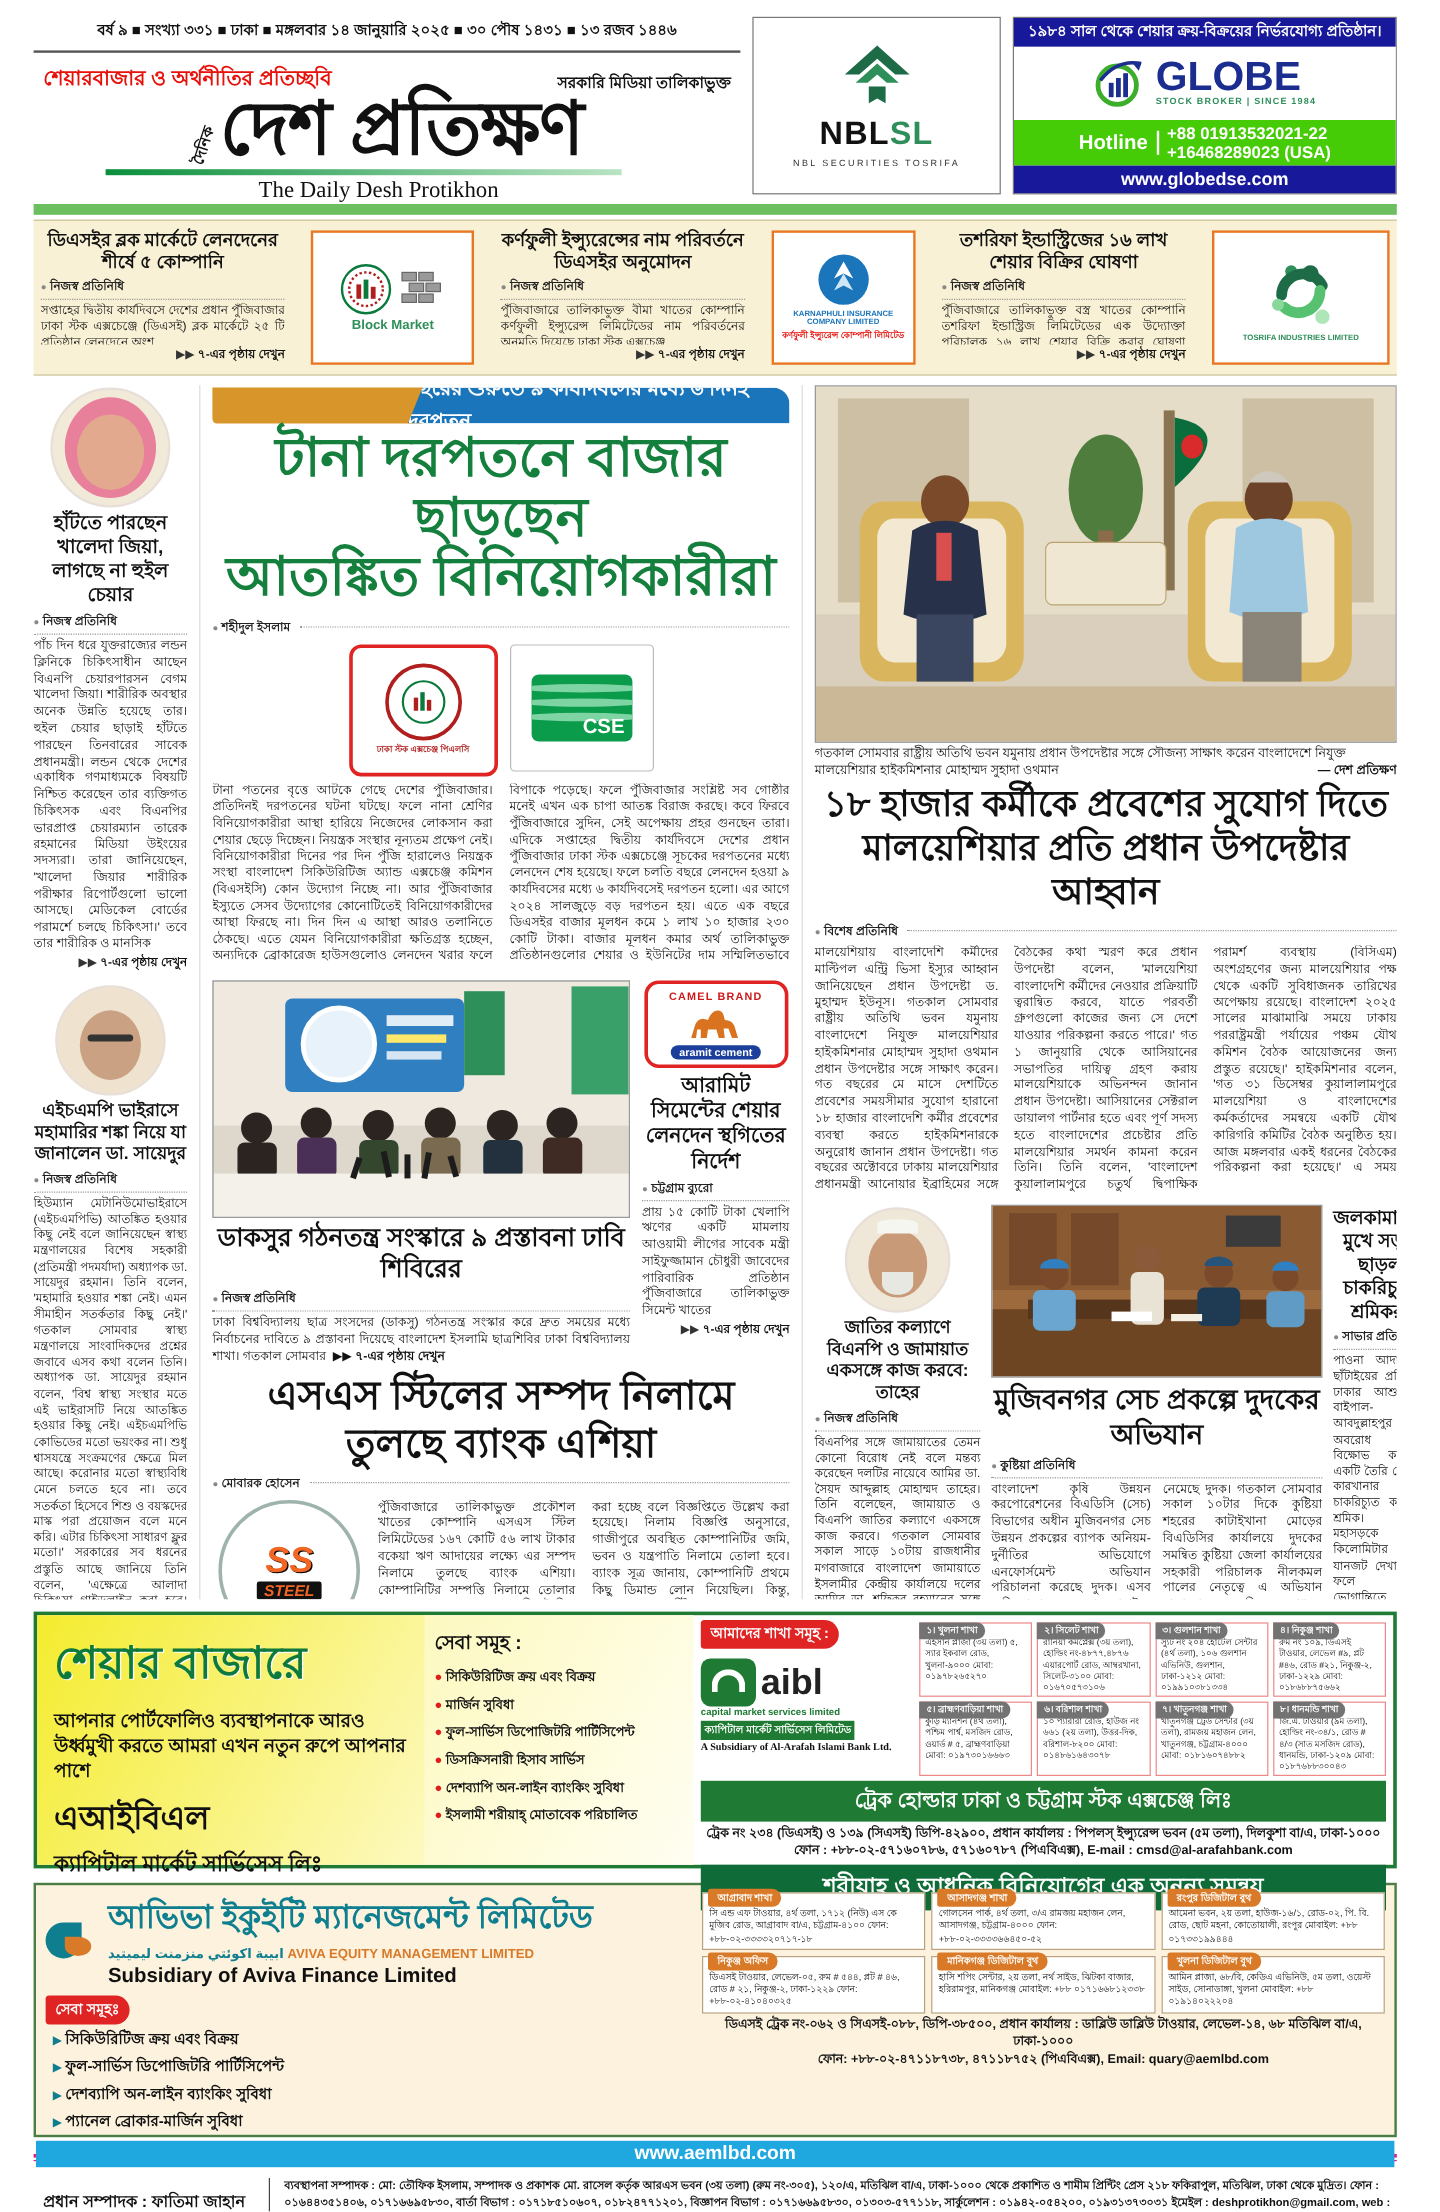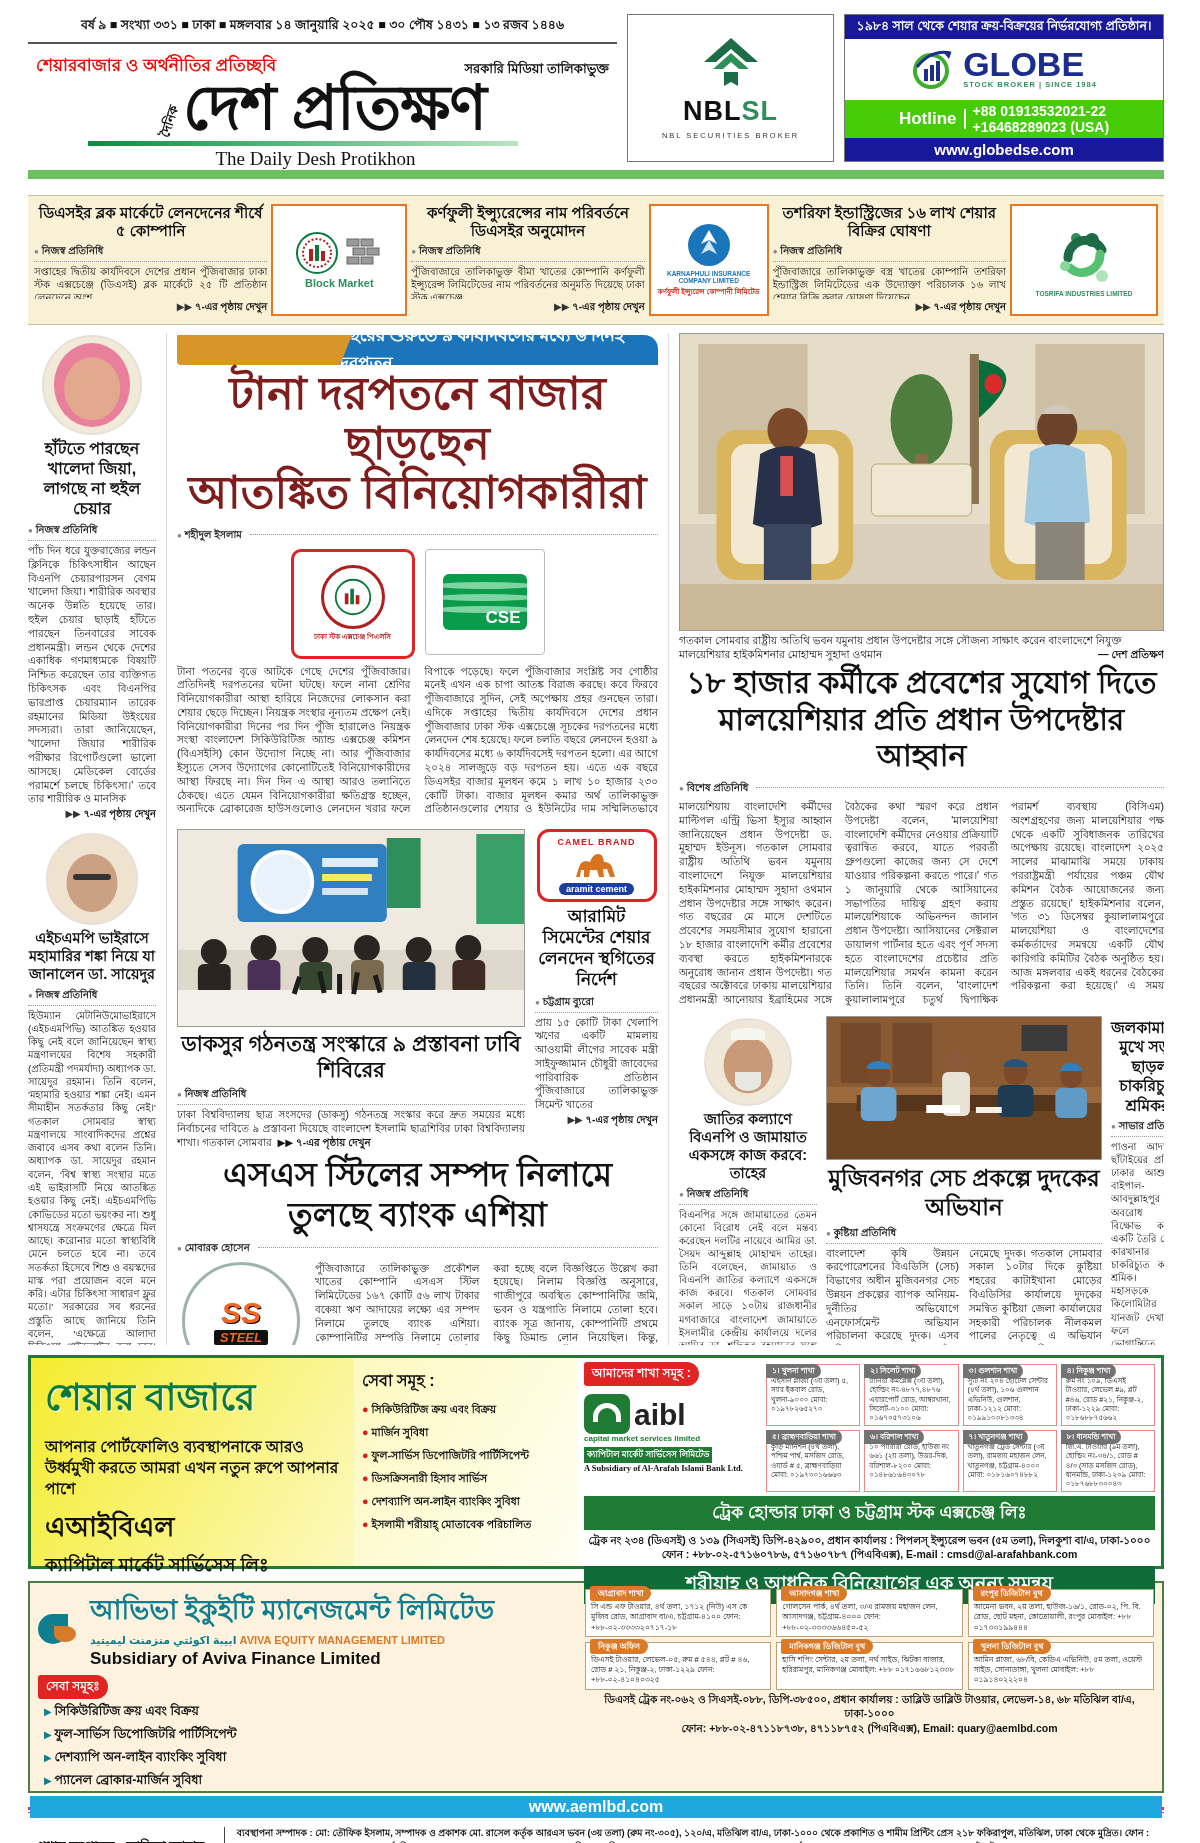--- a/index.html
+++ b/index.html
@@ -28,21 +28,21 @@
   .globe .gt{background:#18189a;color:#fff;font-size:12.5px;font-weight:bold;text-align:center;padding:4px 6px;line-height:1.25}
   .globe .gm{flex:1;display:flex;align-items:center;justify-content:center;gap:8px;background:#fff;padding:3px 0}
   .globe .gname{color:#1b2d8f;font-size:34px;font-weight:900;line-height:.9}
   .globe .gsub{font-size:7.5px;color:#2f8f5b;font-weight:bold;letter-spacing:1px}
   .globe .ghot{background:#45cc07;color:#fff;display:flex;align-items:center;justify-content:center;gap:7px;padding:3px 4px}
   .globe .ghot .hl{font-size:17px;font-weight:bold;border-right:2px solid #fff;padding-right:7px}
   .globe .ghot .ph{font-size:14px;font-weight:900;line-height:1.15}
   .globe .gw{background:#18189a;color:#fff;font-weight:bold;text-align:center;font-size:15px;padding:3px}
   .greenbar{height:9px;background:#6cbf5f;margin:8px 0 0}
   
-  .briefs{display:flex;gap:4px;background:#f8f1d5;border-top:1px solid #c9c39b;border-bottom:1px solid #c9c39b;padding:8px 6px;height:112px;margin-top:16px}
+  .briefs{display:flex;gap:22px;background:#f8f1d5;border-top:1px solid #c9c39b;border-bottom:1px solid #c9c39b;padding:8px 6px;height:112px;margin-top:4px}
   .brief{flex:1;display:flex;flex-direction:column;min-width:0}
   .brief h3{margin:0;font-size:15px;font-weight:900;text-align:center;line-height:1.2}
   .byl{font-size:10px;font-weight:bold;margin:3px 0 1px;color:#222}
   .byl .dot{color:#888;font-size:8px}
   .dotrule{border-bottom:1px dotted #999;margin-bottom:3px}
   .btxt{font-size:10px;line-height:1.32;flex:1;overflow:hidden}
   .see{font-size:10px;font-weight:bold;text-align:right;color:#111}
   .see .ar{color:#333}
   .bimg{border:2px solid #e87722;background:#fff;display:flex;align-items:center;justify-content:center;flex-direction:column;gap:2px;padding:2px}
   .bm-label{color:#2f8f5b;font-weight:bold;font-size:11px}
@@ -54,21 +54,21 @@
   .rail{overflow:hidden}
   .col-c,.col-r{border-left:1px solid #ddd;padding-left:10px;overflow:hidden}
   .circle-ph{width:96px;height:96px;border-radius:50%;margin:2px auto 4px;position:relative;overflow:hidden;border:2px solid #e8e0d8}
   .face{position:absolute;left:50%;top:54%;transform:translate(-50%,-50%);width:58%;height:66%;border-radius:50%;background:#e2a98e}
   .hl-s{font-size:16px;font-weight:900;text-align:center;line-height:1.25;margin:2px 0}
   .hl-m{font-size:21px;font-weight:900;text-align:center;line-height:1.25;margin:4px 0 2px}
   .body-s{font-size:10.3px;line-height:1.34}
   .kicker{display:flex;height:30px;margin:2px 0 4px}
   .kicker .gold{width:175px;background:#d8952a;border-radius:0 0 0 4px}
   .kicker .blue{flex:1;background:#1b75bb;color:#fff;font-weight:bold;font-size:17px;display:flex;align-items:center;justify-content:center;border-radius:0 14px 0 0;margin-left:-12px;clip-path:polygon(12px 0,100% 0,100% 100%,0 100%)}
-  .redhead{color:#7f1d1d;font-size:45px;font-weight:900;text-align:center;line-height:1.1;margin:2px 0 6px}
+  .redhead{color:#15803d;font-size:45px;font-weight:900;text-align:center;line-height:1.1;margin:2px 0 6px}
   .bylrow{display:flex;align-items:center;gap:8px;margin:2px 0}
   .bylrow .rule{flex:1;border-bottom:1px dotted #999}
   .logorow{display:flex;gap:10px;justify-content:center;margin:4px 0 6px}
   .logocard{border:3px solid #e02424;border-radius:10px;background:#fff;width:118px;height:104px;display:flex;flex-direction:column;align-items:center;justify-content:center;gap:2px}
   .logocard.cse-card{border:1px solid #bbb;border-radius:4px}
   .dse-em{width:58px;height:58px;border-radius:50%;border:3px solid #b01e1e;display:flex;align-items:center;justify-content:center}
   .dse-cap{font-size:7px;color:#b01e1e;font-weight:bold;text-align:center}
   .cse-box{width:84px;height:56px;background:#0a9b4b;border-radius:6px;position:relative;overflow:hidden}
   .cse-box i{position:absolute;left:-8px;width:120%;height:7px;background:#7fd4a4;border-radius:50%}
   .cse-box b{position:absolute;right:6px;bottom:2px;color:#fff;font-size:17px;font-style:normal}
@@ -169,21 +169,21 @@
         <div class="engtitle">The Daily Desh Protikhon</div>
       </div>
 
       <div class="adcard nblsl">
         <svg width="62" height="56" viewBox="0 0 62 56">
           <path d="M31 2 L58 26 L46 26 L31 13 L16 26 L4 26 Z" fill="#1d6b47"></path>
           <path d="M31 17 L49 33 L39 33 L31 26 L23 33 L13 33 Z" fill="#2f8f5b"></path>
           <path d="M24 36 h14 v14 l-7 -4 l-7 4 Z" fill="#1d6b47"></path>
         </svg>
         <div class="nm"><b>NBL</b><span>SL</span></div>
-        <div class="sub">NBL SECURITIES BROKER</div>
+        <div class="sub">NBL SECURITIES TOSRIFA</div>
       </div>
 
       <div class="adcard globe">
         <div class="gt">১৯৮৪ সাল থেকে শেয়ার ক্রয়-বিক্রয়ের নির্ভরযোগ্য প্রতিষ্ঠান।</div>
         <div class="gm">
           <svg width="44" height="44" viewBox="0 0 44 44">
             <circle cx="20" cy="24" r="16" fill="none" stroke="#3dae2b" stroke-width="4"></circle>
             <rect x="13" y="22" width="4" height="12" fill="#1b2d8f"></rect>
               <rect x="19" y="18" width="4" height="16" fill="#1b2d8f"></rect>
               <rect x="25" y="14" width="4" height="20" fill="#1b2d8f"></rect>

